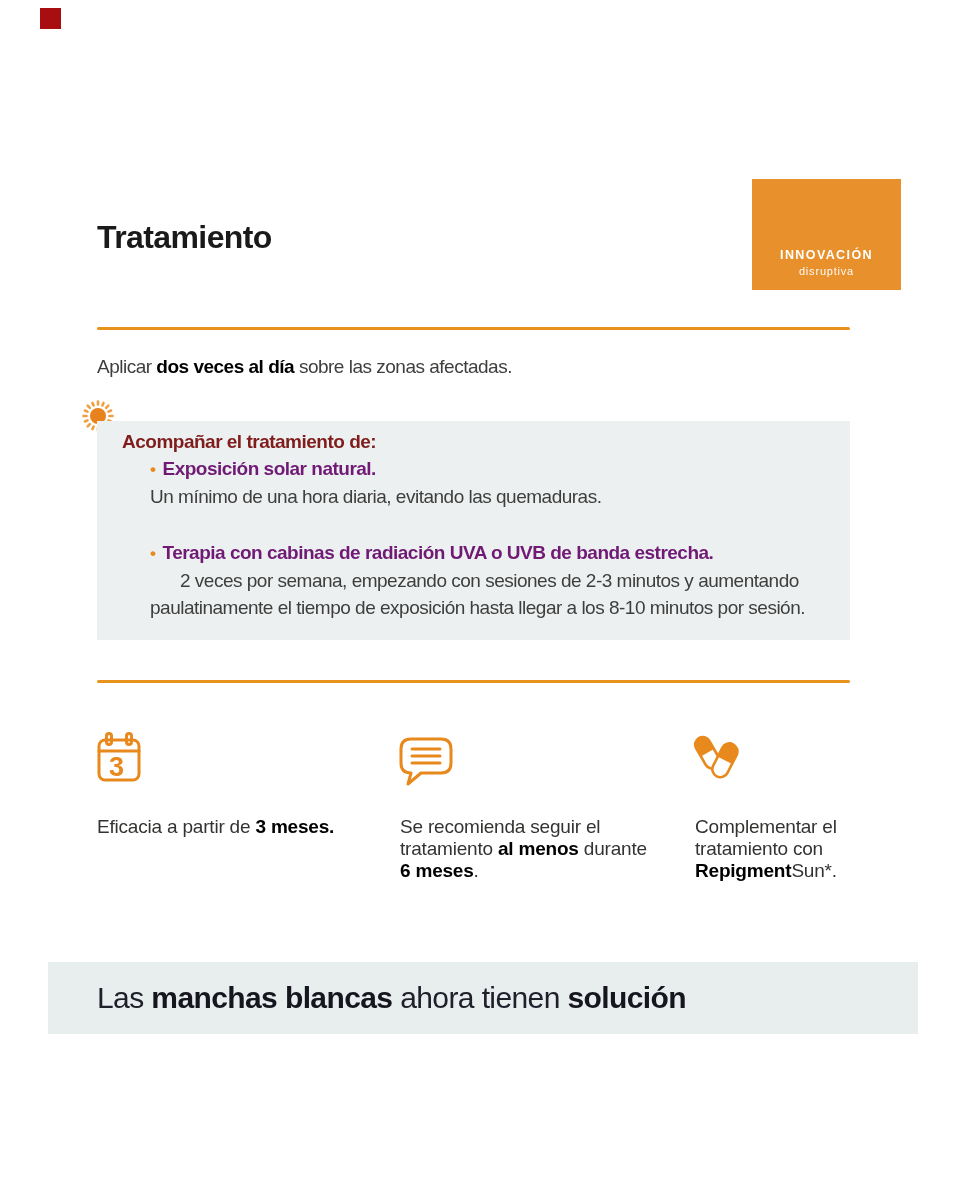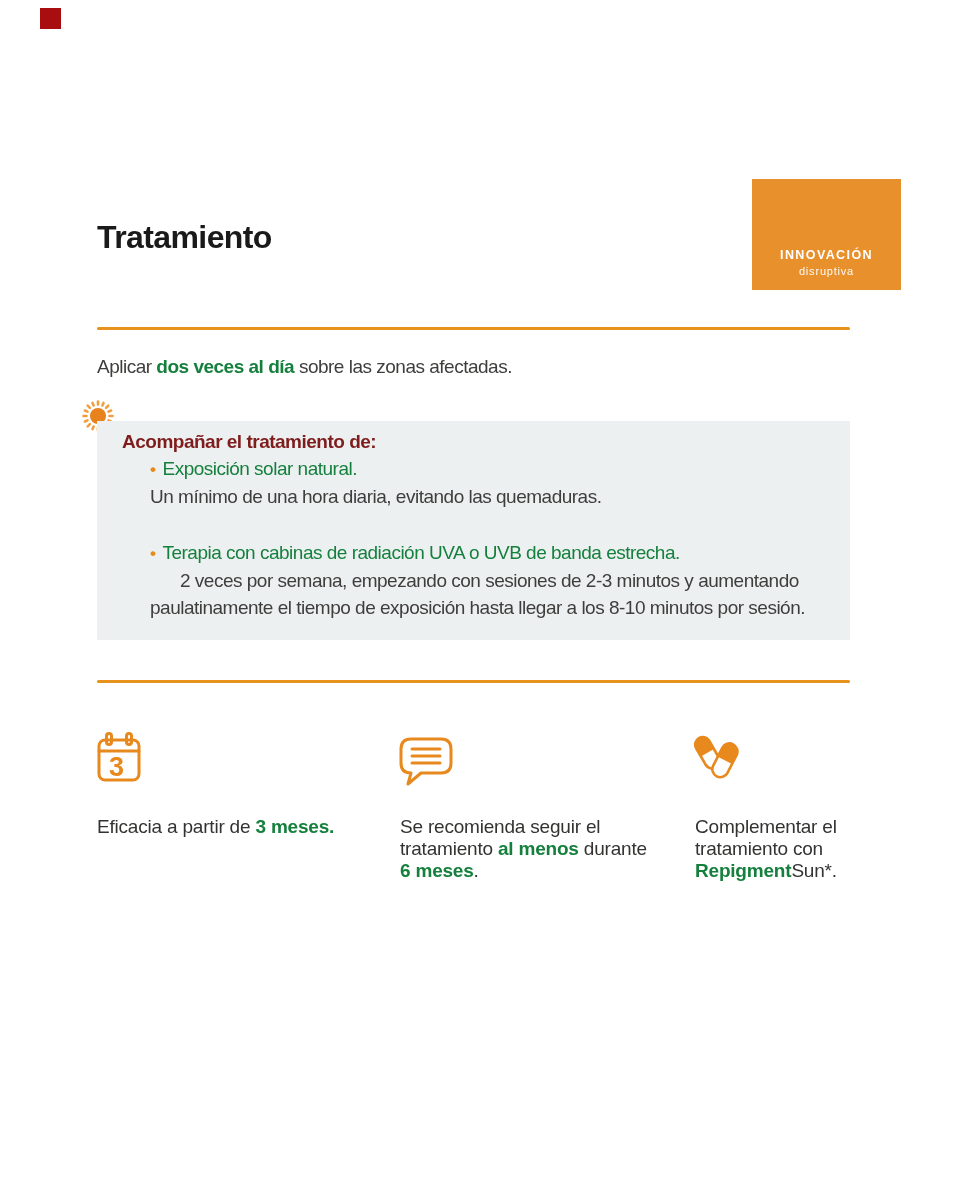--- a/index.html
+++ b/index.html
@@ -40,35 +40,35 @@
     position: absolute; left: 97px; width: 753px; height: 3px;
     background: #e8921e; border-radius: 2px;
   }
   .rule-1 { top: 327px; }
   .rule-2 { top: 680px; }
 
   .intro-line {
     position: absolute; left: 97px; top: 356px;
     font-size: 19px; letter-spacing: -0.5px; color: #3e3e3c;
   }
-  .intro-line b, .info-box b, .feature-caption b, .banner b { color: #15803d; }
+  .intro-line b, .info-box b, .feature-caption b, .banner b { color: #000000; }
 
   .sun-icon-wrap { position: absolute; left: 82px; top: 400px; width: 32px; height: 32px; }
 
   .info-box {
     position: absolute; left: 97px; top: 421px; width: 753px; height: 219px;
     background: #edf0f1;
   }
   .info-box .box-heading {
     position: absolute; left: 25px; top: 10px;
     font-size: 19px; font-weight: bold; letter-spacing: -0.5px; color: #7f1d1d;
   }
   .bullet-row { position: absolute; left: 53px; font-size: 19px; letter-spacing: -0.5px; }
   .bullet-row .bullet-dot { color: #e8891d; font-weight: bold; margin-right: 7px; font-size: 17px; }
-  .bullet-row .bullet-title { font-weight: normal; color: #15803d; }
+  .bullet-row .bullet-title { font-weight: bold; color: #701a75; }
   .body-line { position: absolute; left: 53px; font-size: 19px; letter-spacing: -0.5px; color: #3e3e3c; }
   .row-item1-title { top: 37px; }
   .row-item1-line  { top: 65px; }
   .row-item2-title { top: 121px; }
   .row-item2-line1 { top: 149px; margin-left: 30px; }
   .row-item2-line2 { top: 176px; }
 
   .feature-icon { position: absolute; }
   .icon-calendar { left: 96px;  top: 732px; }
   .icon-bubble   { left: 399px; top: 737px; }
@@ -183,14 +183,17 @@
         <rect x="23.5" y="11" width="16" height="36" rx="8" fill="#ffffff" stroke="#e8891d" stroke-width="2.6"></rect>
         <path d="M23.5 19 A8 8 0 0 1 39.5 19 V29 H23.5 Z" class="fillorange"></path>
       </g>
     </svg>
   </span>
 
   <p class="feature-caption caption-1"><span>Eficacia a partir de </span><b>3 meses.</b></p>
   <p class="feature-caption caption-2"><span>Se recomienda seguir el</span><br><span>tratamiento </span><b>al menos</b><span> durante</span><br><b>6 meses</b><span>.</span></p>
   <p class="feature-caption caption-3"><span>Complementar el</span><br><span>tratamiento con</span><br><b>Repigment</b><span>Sun*.</span></p>
 
+  <div class="banner">
+    <span class="banner-text"><span>Las </span><b>manchas blancas</b><span> ahora tienen </span><b>solución</b></span>
+  </div>
 
 </div>
 
 </body></html>

